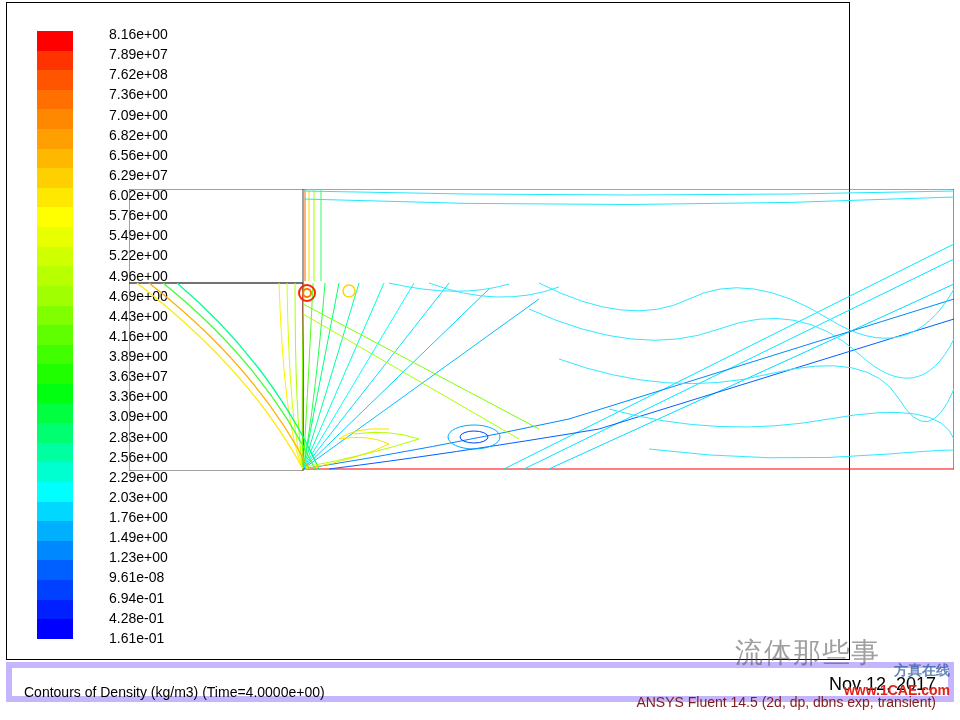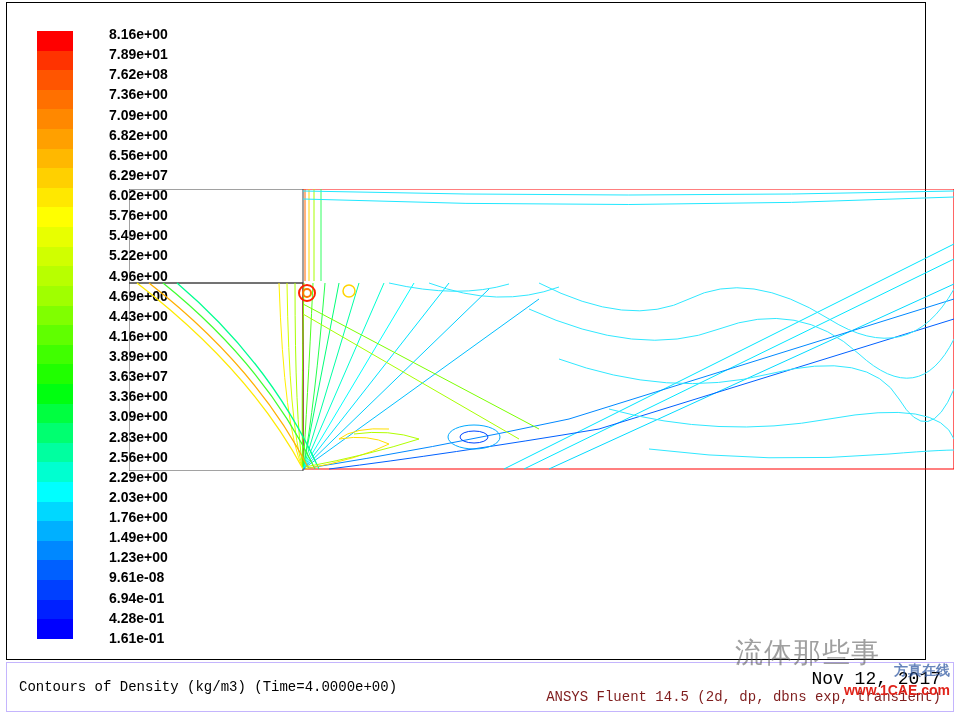--- a/index.html
+++ b/index.html
@@ -9,25 +9,24 @@
     height: 720px;
     font-family: Arial, Helvetica, sans-serif;
     background: #ffffff;
     position: relative;
     overflow: hidden;
   }
   .plot-area {
     position: absolute;
     left: 6px;
     top: 2px;
-    width: 920px;
+    width: 844px;
     height: 658px;
     border: 1px solid #000;
     box-sizing: border-box;
-    font-weight: bold;
   }
   .legend {
     position: absolute;
     left: 30px;
     top: 24px;
     width: 172px;
     height: 622px;
   }
   .colorbar {
     position: absolute;
@@ -56,24 +55,23 @@
     left: 122px;
     top: 186px;
     width: 825px;
     height: 282px;
   }
   .footer {
     position: absolute;
     left: 6px;
     top: 662px;
     width: 948px;
-    height: 50px;
-    border: 1px solid #c4b5fd;
+    height: 40px;
+    border: 6px solid #c4b5fd;
     box-sizing: border-box;
-    font-family: Liberation Mono, monospace;
   }
   .footer-left {
     position: absolute;
     left: 12px;
     top: 16px;
     font-size: 14px;
     color: #000;
   }
   .footer-right-date {
     position: absolute;
@@ -148,21 +146,21 @@
         <div style="background: rgb(0, 216, 255);"></div>
         <div style="background: rgb(0, 176, 255);"></div>
         <div style="background: rgb(0, 136, 255);"></div>
         <div style="background: rgb(0, 96, 255);"></div>
         <div style="background: rgb(0, 64, 255);"></div>
         <div style="background: rgb(0, 32, 255);"></div>
         <div style="background: rgb(0, 0, 255);"></div>
       </div>
     <div class="labels" id="labels">
         <span>8.16e+00</span>
-        <span>7.89e+01</span>
+        <span>7.89e+07</span>
         <span>7.62e+08</span>
         <span>7.36e+00</span>
         <span>7.09e+00</span>
         <span>6.82e+00</span>
         <span>6.56e+00</span>
         <span>6.29e+07</span>
         <span>6.02e+00</span>
         <span>5.76e+00</span>
         <span>5.49e+00</span>
         <span>5.22e+00</span>

